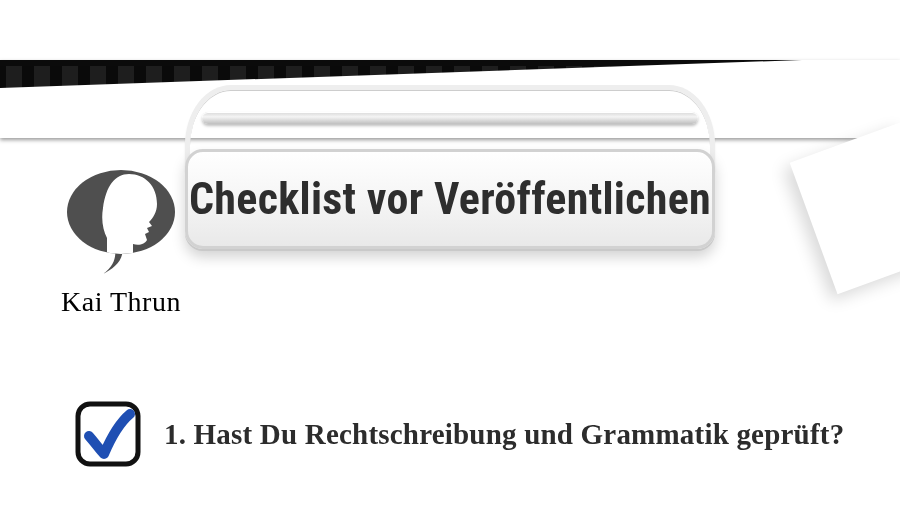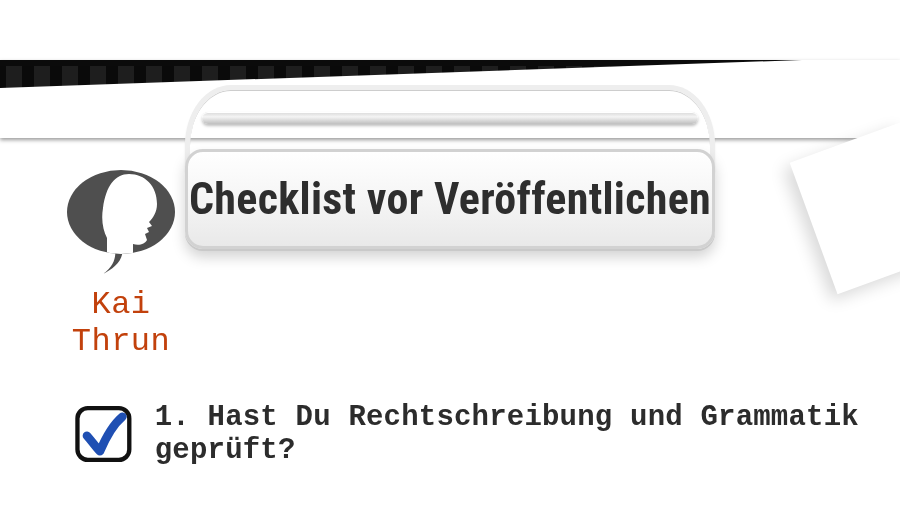--- a/index.html
+++ b/index.html
@@ -117,42 +117,42 @@
     left: 36px;
     width: 170px;
     text-align:center;
   }
   .logo-mark {
     width: 124px;
     height: 108px;
     margin: 0 auto 6px;
   }
   .logo-name {
-    font-family: Liberation Mono, monospace;
-    font-size: 32px;
-    color: #c2410c;
+    font-family: Liberation Serif, serif;
+    font-size: 28px;
+    color: #000000;
     letter-spacing: .5px;
   }
 
   
   .item {
     position:absolute;
     top: 400px;
     left: 74px;
     display:flex;
     align-items:center;
     gap: 22px;
   }
   .checkbox {
     width: 68px;
     height: 68px;
     background:#fff;
   }
   .item-label {
-    font-family: Liberation Mono, monospace;
+    font-family: Liberation Serif, serif;
     font-stretch: condensed;
     font-weight: 700;
     font-size: 29px;
     color: #2c2c2c;
     letter-spacing: .2px;
   }
 </style>
 </head>
 <body>
 

